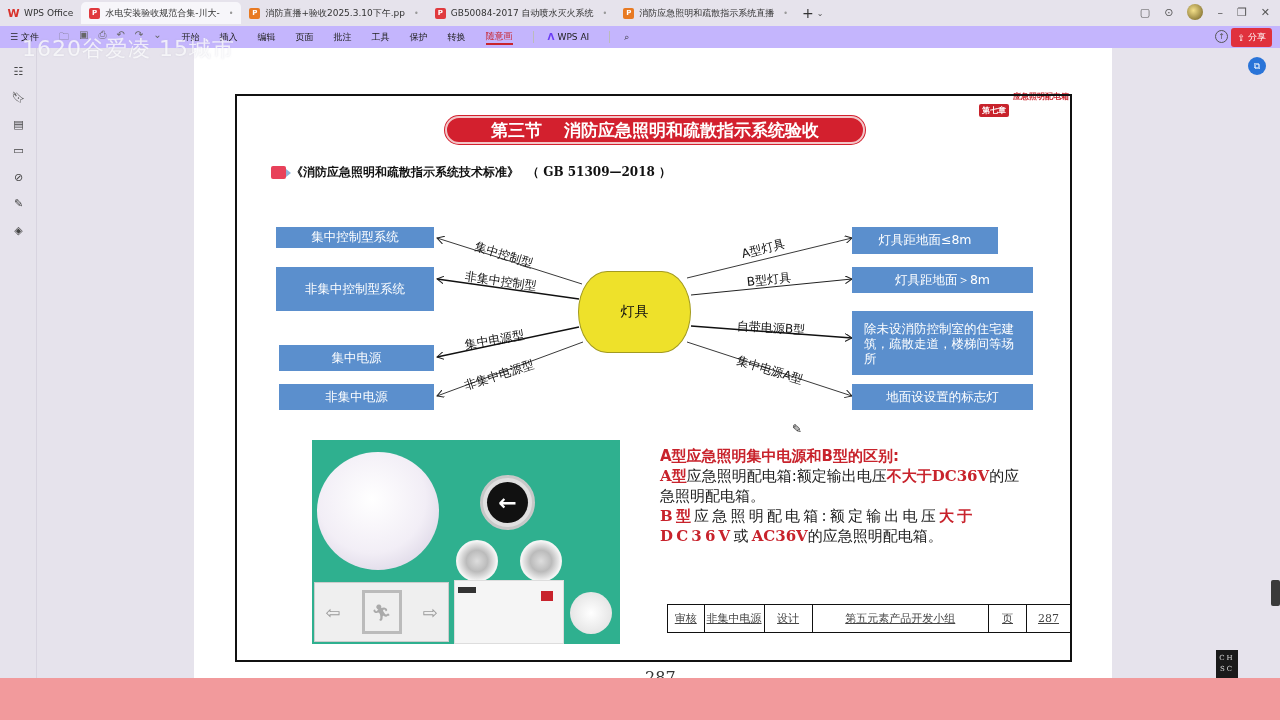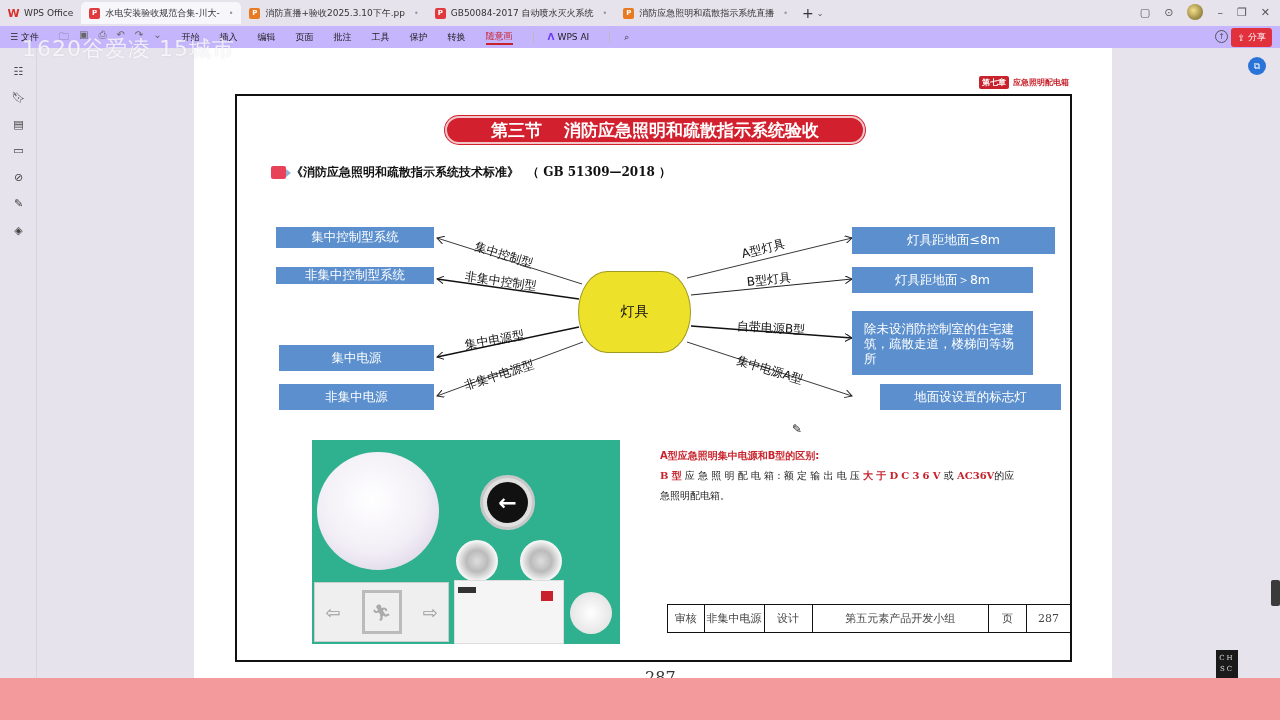--- a/index.html
+++ b/index.html
@@ -39,21 +39,21 @@
   .rail-ico { width: 37px; height: 26.5px; display: flex; align-items: center; justify-content: center; color: #444; font-size: 11px; }
   .workspace { position: absolute; left: 38px; top: 48px; width: 156px; height: 630px; background: #e6e3ec; }
   .rightspace { position: absolute; left: 1112px; top: 48px; width: 168px; height: 630px; background: #e6e3ec; }
   .float-btn { position: absolute; left: 1248px; top: 57px; width: 18px; height: 18px; border-radius: 50%; background: #2a74d8; color: #fff; font-size: 9px; display: flex; align-items: center; justify-content: center; }
   .scroll-thumb { position: absolute; left: 1271px; top: 580px; width: 9px; height: 26px; background: #3a3a3a; border-radius: 2px; }
   .lang-ind { position: absolute; left: 1216px; top: 650px; width: 22px; height: 28px; background: #1a1a1a; color: #ddd; font-size: 7px; font-family: "DejaVu Serif", serif; display: flex; flex-direction: column; align-items: center; justify-content: center; line-height: 11px; letter-spacing: 2px; }
 
   
   .page { position: absolute; left: 194px; top: 48px; width: 918px; height: 630px; background: #fff; }
   .chapter-tag { position: absolute; left: 785px; top: 28px; display: flex; gap: 4px; align-items: center; font-size: 8px; font-weight: bold; color: #c8232c; }
-  .chapter-tag .ct-badge { background: #c8232c; color: #fff; padding: 1px 3px; border-radius: 2px; }
+  .chapter-tag .ct-badge { background: #c8232c; color: #fff; padding: 1px 3px; border-radius: 2px; margin-top: 28px; }
   .frame { position: absolute; left: 41px; top: 46px; width: 837px; height: 568px; border: 2.5px solid #111; }
 
   .section-title { position: absolute; left: 208px; top: 20px; width: 420px; height: 28px; background: #d3202e; color: #fff; border-radius: 14px; border: 2px solid #f2c6c8; box-shadow: 0 0 0 1px #d3202e; display: flex; align-items: center; justify-content: center; font-size: 17px; font-weight: bold; gap: 22px; }
   .std-line { position: absolute; left: 34px; top: 68px; font-size: 12px; font-weight: bold; color: #111; display: flex; align-items: center; gap: 2px; }
   .book-ico { width: 15px; height: 13px; background: #e8415a; border-radius: 2px; position: relative; margin-right: 3px; }
   .book-ico::after { content: ""; position: absolute; right: -5px; top: 3px; width: 0; height: 0; border-left: 5px solid #8fb4d8; border-top: 4px solid transparent; border-bottom: 4px solid transparent; }
   .std-code { font-family: "DejaVu Serif", serif; margin-left: 6px; }
 
   .dia-box { position: absolute; background: #5b8fcd; color: #fff; font-size: 12.5px; display: flex; align-items: center; justify-content: center; text-align: center; }
   .dia-box.multi { justify-content: flex-start; text-align: left; padding: 12px 12px; line-height: 15px; }
@@ -66,29 +66,29 @@
   .photo .exit-round { position: absolute; left: 168px; top: 35px; width: 55px; height: 55px; border-radius: 50%; background: #e0e0e0; border: 3px solid #c8c8c8; }
   .photo .exit-round .inner { position: absolute; left: 4px; top: 4px; width: 41px; height: 41px; border-radius: 50%; background: #111; color: #fff; font-size: 22px; display: flex; align-items: center; justify-content: center; font-weight: bold; }
   .photo .lamp { position: absolute; top: 100px; width: 42px; height: 42px; border-radius: 50%; background: radial-gradient(circle, #ddd 0%, #bbb 40%, #eee 70%, #aaa 100%); border: 2px solid #f4f4f4; }
   .photo .exit-sign { position: absolute; left: 2px; top: 142px; width: 135px; height: 60px; background: #efefef; border: 1px solid #ccc; color: #999; font-size: 18px; display: flex; align-items: center; justify-content: space-around; }
   .photo .exit-sign .man { width: 40px; height: 44px; border: 3px solid #bbb; display: flex; align-items: center; justify-content: center; font-size: 16px; color: #aaa; }
   .photo .box { position: absolute; left: 142px; top: 140px; width: 110px; height: 64px; background: #f5f5f5; border: 1px solid #ddd; }
   .photo .box .label { position: absolute; left: 3px; top: 6px; width: 18px; height: 6px; background: #333; }
   .photo .box .redtag { position: absolute; right: 10px; top: 10px; width: 12px; height: 10px; background: #c8232c; }
   .photo .downlight { position: absolute; left: 258px; top: 152px; width: 42px; height: 42px; border-radius: 50%; background: radial-gradient(circle, #fff 0%, #e6e6e6 70%, #ccc 100%); }
 
-  .note { position: absolute; left: 423px; top: 350px; width: 360px; font-size: 10px; line-height: 20px; color: #222; }
+  .note { position: absolute; left: 423px; top: 350px; width: 360px; font-size: 15px; line-height: 20px; color: #222; }
   .note .red { color: #c8232c; font-weight: bold; }
   .note .serif { font-family: "DejaVu Serif", serif; }
   .note .spaced { letter-spacing: 3.2px; }
 
   .footer-table { position: absolute; left: 430px; top: 508px; width: 404px; border-collapse: collapse; font-size: 11px; }
   .footer-table td { border: 1.5px solid #111; height: 28px; text-align: center; color: #333; }
   .footer-table .big { font-size: 13px; color: #111; }
-  .footer-table .thin { font-size: 11px; color: #444; font-family: "DejaVu Serif", serif; }
+  .footer-table .thin { font-size: 11px; color: #444; font-family: "DejaVu Serif", serif; text-decoration: underline; }
   .page-num { position: absolute; left: 430px; top: 620px; font-size: 16px; color: #333; font-family: "DejaVu Serif", serif; }
 
   .pink-strip { position: absolute; left: 0; top: 678px; width: 1280px; height: 42px; background: #f29a9c; }
   .edit-cursor { position: absolute; left: 793px; top: 420px; font-size: 12px; color: #111; }
 </style>
 </head>
 <body>
 
 <div class="tabbar">
   <div class="tab">
@@ -206,35 +206,35 @@
       <line x1="342" y1="231" x2="200" y2="261" stroke="#111" stroke-width="1.4" marker-end="url(#arr)"></line>
       <line x1="346" y1="246" x2="200" y2="300" stroke="#222" stroke-width="0.9" marker-end="url(#arr)"></line>
 
       <line x1="450" y1="182" x2="615" y2="142" stroke="#222" stroke-width="0.9" marker-end="url(#arr)"></line>
       <line x1="454" y1="199" x2="615" y2="183" stroke="#222" stroke-width="1" marker-end="url(#arr)"></line>
       <line x1="454" y1="230" x2="615" y2="242" stroke="#111" stroke-width="1.4" marker-end="url(#arr)"></line>
       <line x1="450" y1="246" x2="615" y2="300" stroke="#222" stroke-width="0.9" marker-end="url(#arr)"></line>
     </svg>
 
     <div class="dia-box" style="left:39px;top:131px;width:158px;height:21px;">集中控制型系统</div>
-    <div class="dia-box" style="left:39px;top:171px;width:158px;height:17px;">非集中控制型系统</div>
+    <div class="dia-box" style="left:39px;top:171px;width:158px;height:44px;">非集中控制型系统</div>
     <div class="dia-box" style="left:42px;top:249px;width:155px;height:26px;">集中电源</div>
     <div class="dia-box" style="left:42px;top:288px;width:155px;height:26px;">非集中电源</div>
 
     <div class="edge-label" style="left:238px;top:142px;transform:rotate(17deg);">集中控制型</div>
     <div class="edge-label" style="left:228px;top:172px;transform:rotate(8deg);">非集中控制型</div>
     <div class="edge-label" style="left:228px;top:241px;transform:rotate(-10deg);">集中电源型</div>
     <div class="edge-label" style="left:228px;top:282px;transform:rotate(-18deg);">非集中电源型</div>
 
     <div class="center-node">灯具</div>
 
-    <div class="dia-box" style="left:615px;top:131px;width:203px;height:27px;">灯具距地面≤8m</div>
+    <div class="dia-box" style="left:615px;top:131px;width:146px;height:27px;">灯具距地面≤8m</div>
     <div class="dia-box" style="left:615px;top:171px;width:181px;height:26px;">灯具距地面＞8m</div>
     <div class="dia-box multi" style="left:615px;top:215px;width:181px;height:64px;">除未设消防控制室的住宅建筑，疏散走道，楼梯间等场所</div>
-    <div class="dia-box" style="left:615px;top:288px;width:181px;height:26px;margin-left:28px;">地面设设置的标志灯</div>
+    <div class="dia-box" style="left:615px;top:288px;width:181px;height:26px;">地面设设置的标志灯</div>
 
     <div class="edge-label" style="left:505px;top:150px;transform:rotate(-14deg);">A型灯具</div>
     <div class="edge-label" style="left:510px;top:178px;transform:rotate(-6deg);">B型灯具</div>
     <div class="edge-label" style="left:500px;top:222px;transform:rotate(3deg);">自带电源B型</div>
     <div class="edge-label" style="left:500px;top:256px;transform:rotate(17deg);">集中电源A型</div>
 
     <div class="photo">
       <div class="globe"></div>
       <div class="exit-round">
           <div class="inner">←</div>
@@ -248,20 +248,23 @@
         </div>
       <div class="box">
           <div class="label"></div>
           <div class="redtag"></div>
         </div>
       <div class="downlight"></div>
     </div>
 
     <div class="note">
       <div class="red">A型应急照明集中电源和B型的区别:</div>
+      <div>
+        <span class="red serif">A型</span><span>应急照明配电箱:额定输出电压</span><span class="red serif">不大于DC36V</span><span>的应急照明配电箱。</span>
+      </div>
       <div class="spaced">
         <span class="red serif">B型</span><span>应急照明配电箱:额定输出电压</span><span class="red serif">大于DC36V</span><span>或</span><span class="red serif" style="letter-spacing:0">AC36V</span><span style="letter-spacing:0">的应急照明配电箱。</span>
       </div>
     </div>
 
     <span class="edit-cursor" style="left:555px;top:326px;">✎</span>
 
     <table class="footer-table">
       <tbody>
       <tr>

